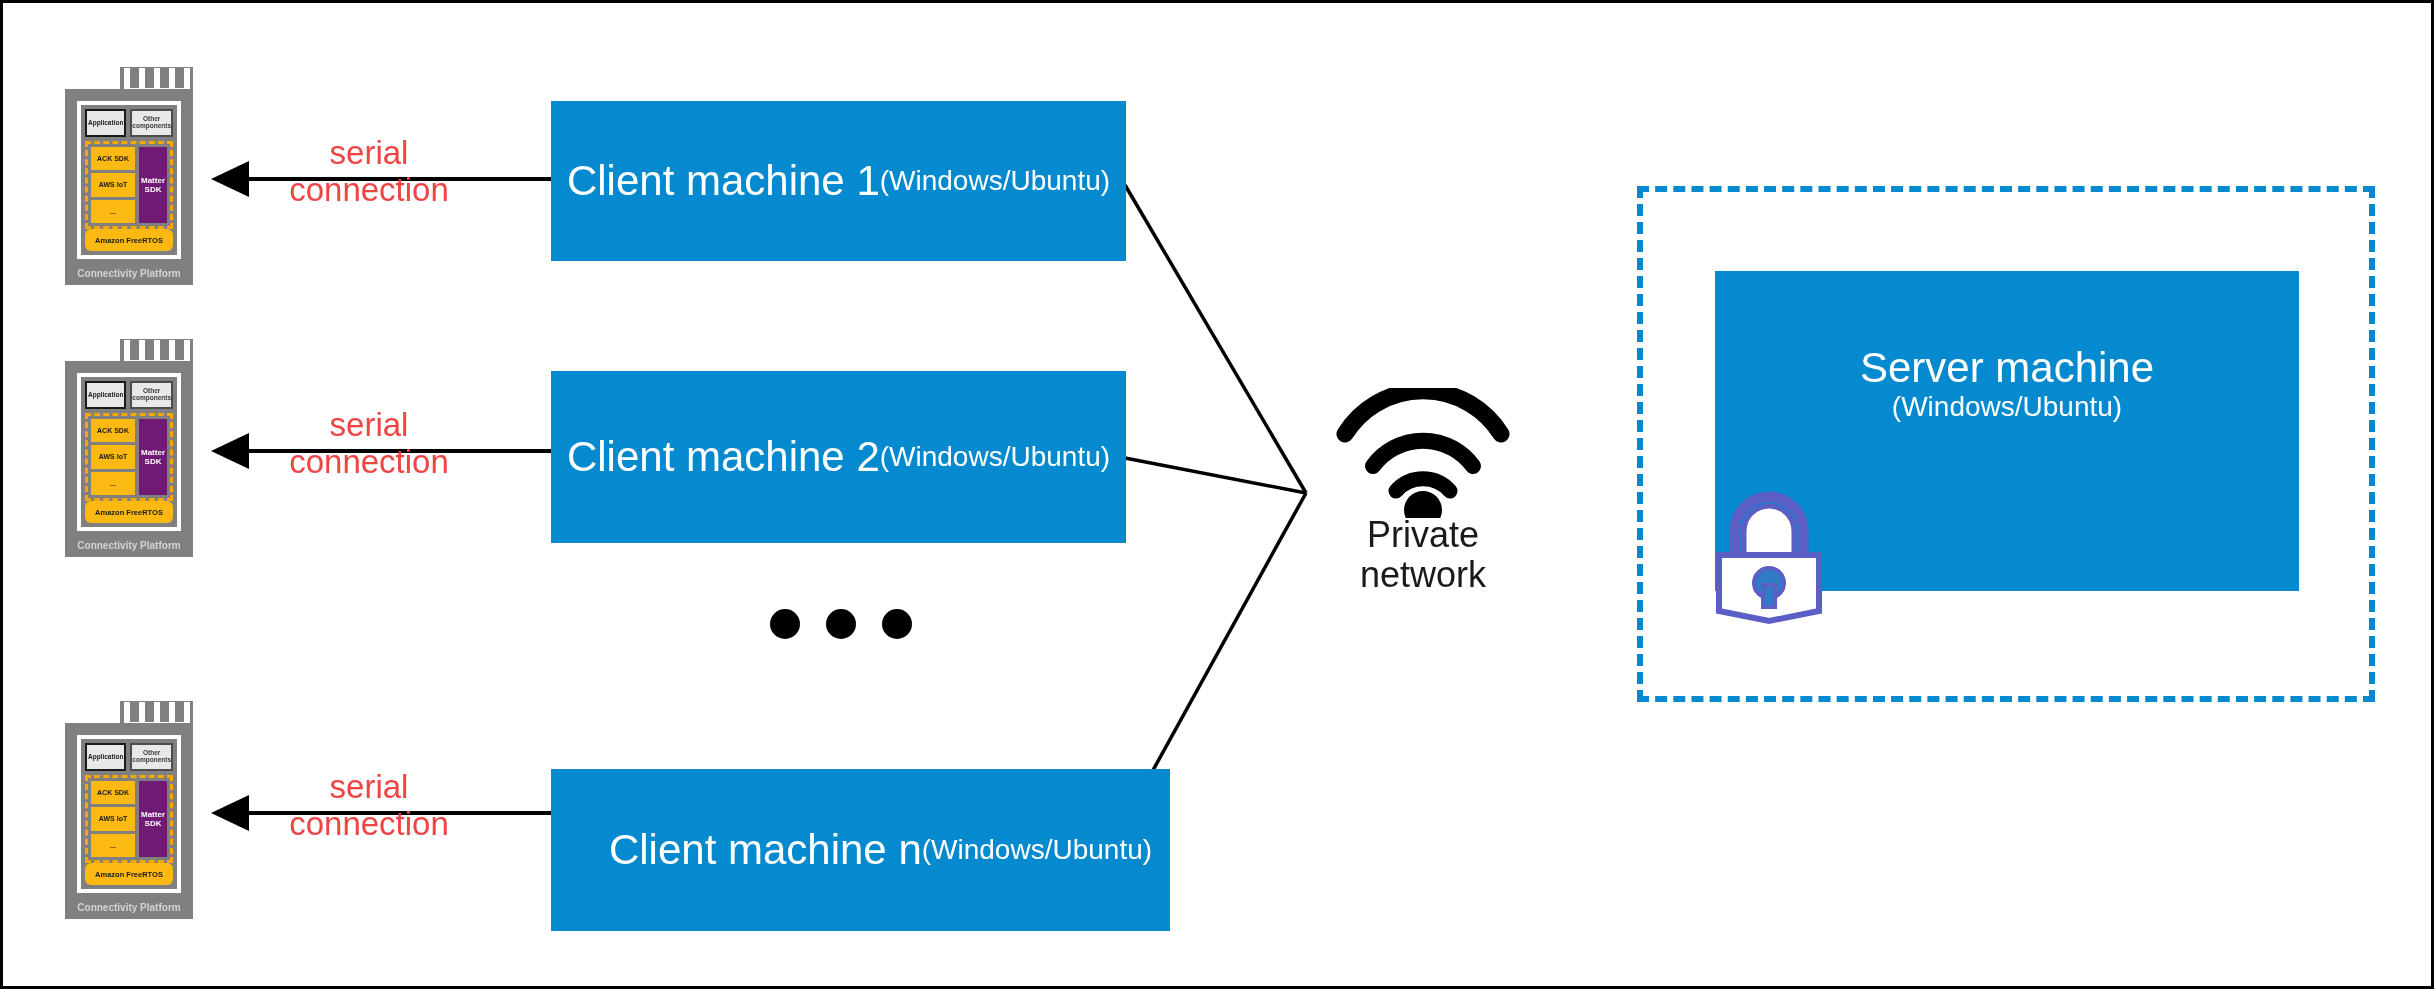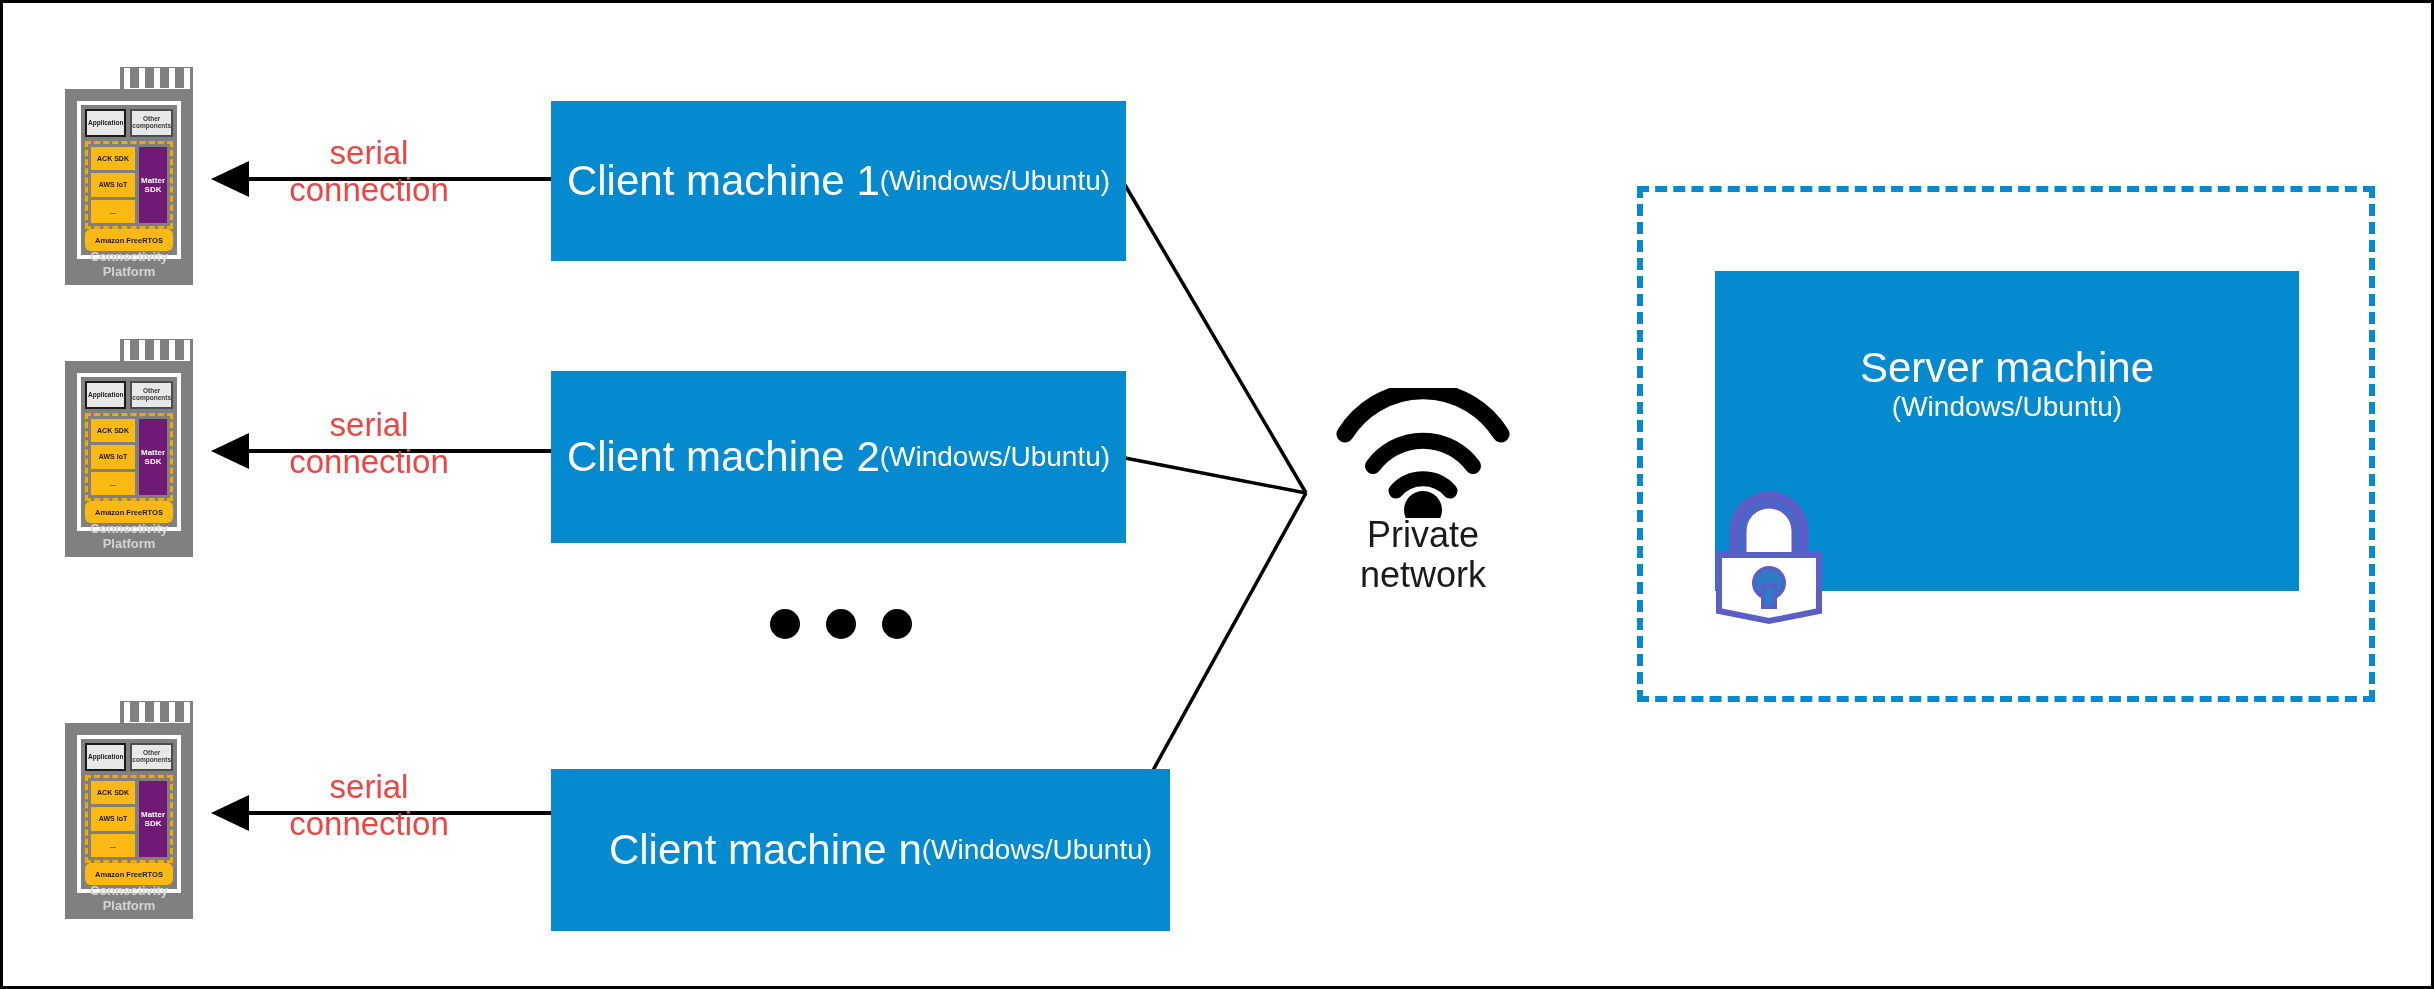--- a/index.html
+++ b/index.html
@@ -156,21 +156,21 @@
     font-weight: 700;
     color: #1a1a1a;
     border-radius: 6px;
   }
   .device .platform-label {
     position: absolute;
     left: 0;
     bottom: 6px;
     width: 128px;
     text-align: center;
-    font-size: 13px;
+    font-size: 10px;
     font-weight: 700;
     color: #d4d4d4;
   }
 
   
   .machine-box {
     position: absolute;
     background: #0589cf;
     display: flex;
     flex-direction: row;

